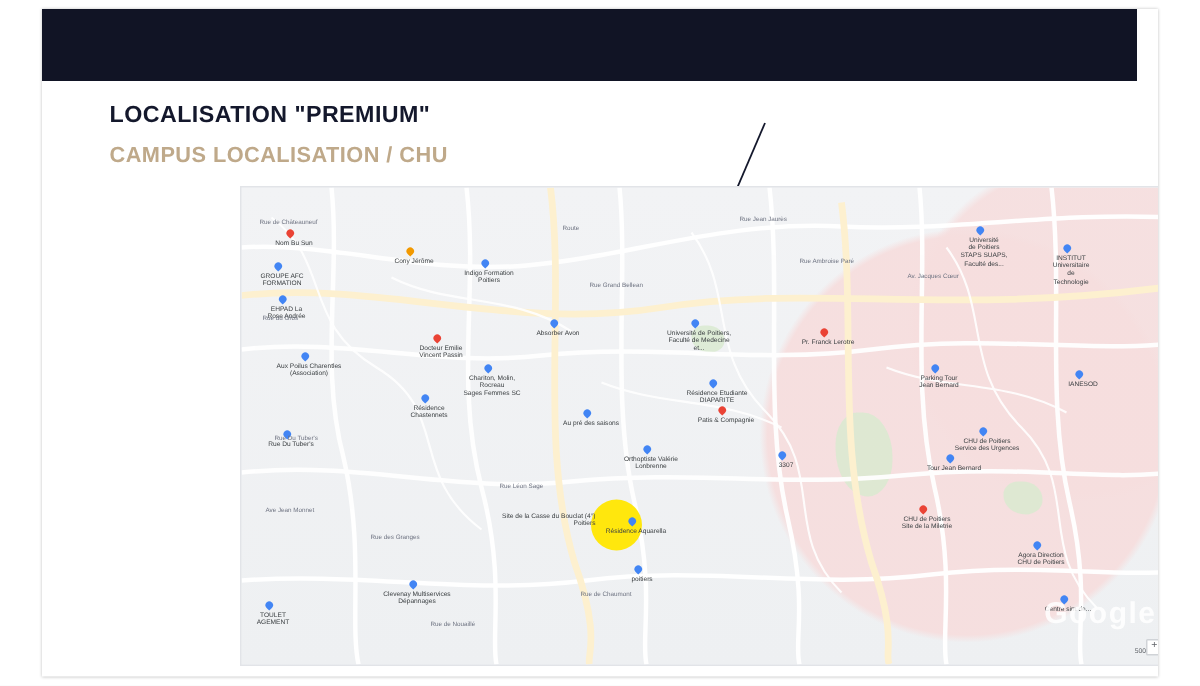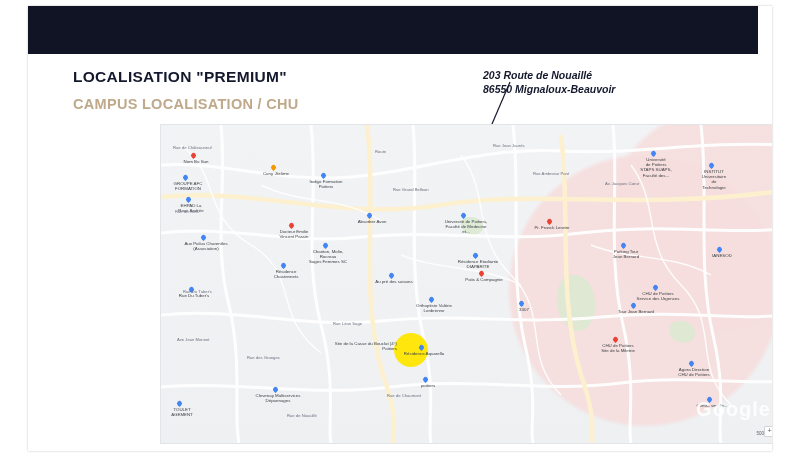--- a/index.html
+++ b/index.html
@@ -177,22 +177,20 @@
 <body>
 
 <div class="slide">
 
   <div class="topbar">
     <div class="topbar-accent"></div>
   </div>
 
   <div class="title">LOCALISATION "PREMIUM"</div>
   <div class="subtitle">CAMPUS LOCALISATION / CHU</div>
-  <div class="addr">203 Route de Nouaillé
-86550 Mignaloux-Beauvoir</div>
 
   <svg class="leader" viewBox="0 0 170 280">
     <line x1="162" y1="6" x2="48" y2="272" stroke="#14182c" stroke-width="1.2"></line>
   </svg>
 
   <div class="map">
     <div class="map-land"></div>
 
     <div class="park" style="left:396px; top:150px; width:38px; height:56px;"></div>
     <div class="park" style="left:300px; top:92px; width:22px; height:18px;"></div>

